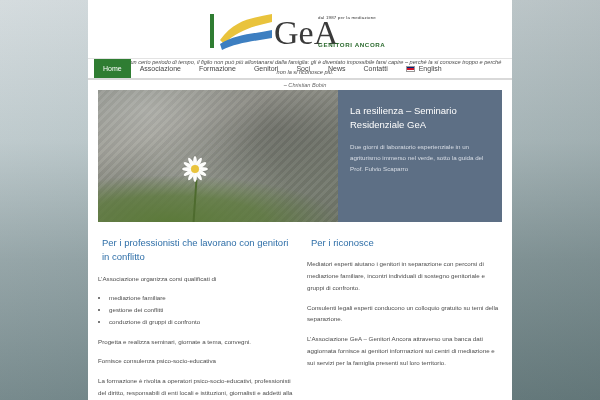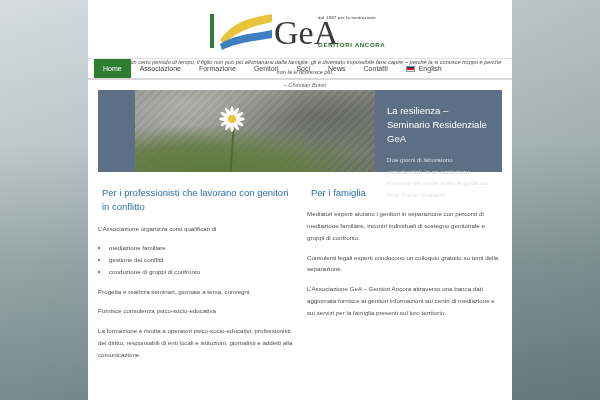--- a/index.html
+++ b/index.html
@@ -98,23 +98,22 @@
     margin-right: 4px;
     background: linear-gradient(180deg,#00247d 0 33%, #cf142b 33% 66%, #ffffff 66% 100%);
     border: .5px solid #999;
     position: relative;
     top: 0px;
   }
   
   .hero {
     display: flex;
     margin: 10px 10px 0 10px;
-    height: 82px;
+    height: 132px;
     background: #5d6f85;
-    padding-left: 37px;
   }
   .hero-img {
     flex: 0 0 240px;
     position: relative;
     overflow: hidden;
     background: linear-gradient(160deg,#8a8d86 0%, #9a9a92 30%, #7f8379 60%, #6f7568 100%);
   }
   .rock {
     position: absolute; inset: 0;
     background:
@@ -291,21 +290,21 @@
         <li>mediazione familiare</li>
         <li>gestione dei conflitti</li>
         <li>conduzione di gruppi di confronto</li>
       </ul>
       <p>Progetta e realizza seminari, giornate a tema, convegni.</p>
       <p>Fornisce consulenza psico-socio-educativa</p>
       <p>La formazione è rivolta a operatori psico-socio-educativi, professionisti del diritto, responsabili di enti locali e istituzioni, giornalisti e addetti alla comunicazione.</p>
     </div>
 
     <div class="col">
-      <h2 class="col-title">Per i famiglia</h2>
+      <h2 class="col-title">Per i riconosce</h2>
       <p>Mediatori esperti aiutano i genitori in separazione con percorsi di mediazione familiare, incontri individuali di sostegno genitoriale e gruppi di confronto.</p>
       <p>Consulenti legali esperti conducono un colloquio gratuito su temi della separazione.</p>
       <p>L’Associazione GeA – Genitori Ancora attraverso una banca dati aggiornata fornisce ai genitori informazioni sui centri di mediazione e sui servizi per la famiglia presenti sul loro territorio.</p>
     </div>
 
   </div>
 
 </div>
 
 </body></html>

